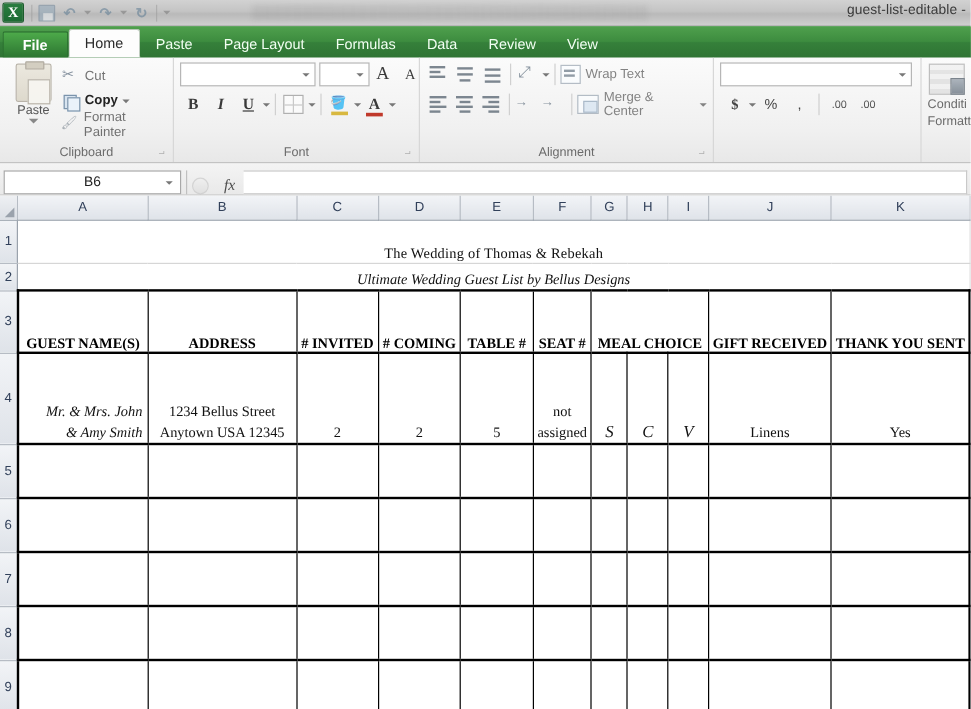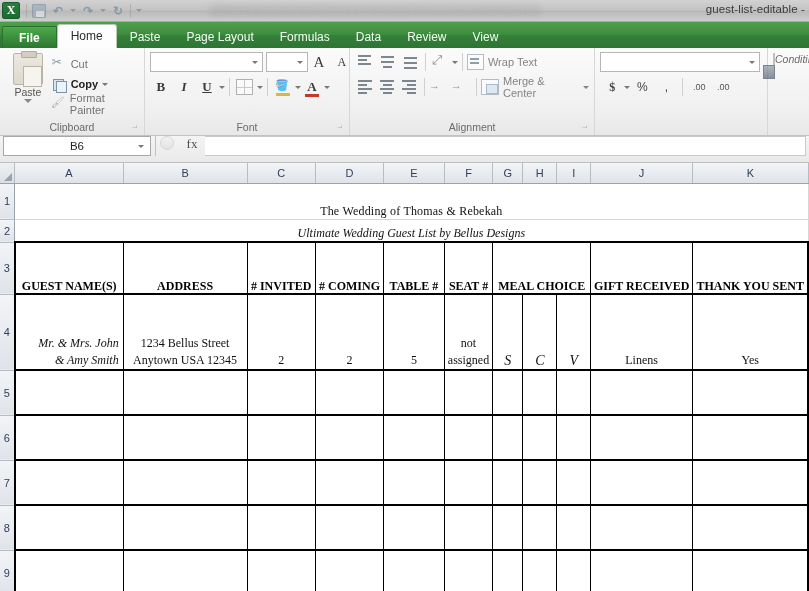--- a/index.html
+++ b/index.html
@@ -168,32 +168,32 @@
     width:30px; height:26px; margin:2px auto 0;
     background:repeating-linear-gradient(to bottom,#efefef 0 4px,#dcdcdc 4px 8px);
     border:1px solid #a8a8a8; position:relative; opacity:.72;
   }
   .cf-ico:after{content:"";position:absolute;right:-1px;bottom:-1px;width:10px;height:12px;background:linear-gradient(to bottom,#8f9aa6,#5d6a77);border:1px solid #4c5864;}
   .cf-txt { font-size:10.5px; color:#6a6a6a; text-align:center; line-height:12px; margin-top:2px; white-space:nowrap; }
 
   
   .formulabar {
     height:27px; background:linear-gradient(to bottom,#f4f4f4,#e9e9e9);
-    display:flex; align-items:flex-start; padding:0 3px; border-bottom:1px solid #bfbfbf;
+    display:flex; align-items:flex-end; padding:0 3px; border-bottom:1px solid #bfbfbf;
   }
   .namebox {
     width:148px; height:20px; background:#fff; border:1px solid #a8a8a8;
     display:flex; align-items:center; justify-content:center; position:relative;
     font-size:11.5px; color:#222;
   }
   .namebox .tri { position:absolute; right:6px; top:8px; }
   .fx-sep { width:1px; height:20px; background:#c0c0c0; margin:0 4px; }
   .fbtns { display:flex; align-items:center; gap:6px; opacity:.45; }
   .fbtn { font-size:12px; color:#666; }
-  .fx { font-family:"Liberation Serif",serif; font-size:13px; color:#333; opacity:.85; }
+  .fx { font-family:"Liberation Serif",serif; font-style:italic; font-size:13px; color:#333; opacity:.85; }
   .fbar-input {
     flex:1; height:20px; background:#fff; border:1px solid #c9c9c9; border-left:none; margin-left:4px;
   }
   .round-btn{width:14px;height:14px;border-radius:50%;background:linear-gradient(to bottom,#f0f0f0,#d6d6d6);border:1px solid #b5b5b5;}
 
   
   .gridwrap { position:relative; width:809px; height:100%; overflow:hidden; background:#fff; }
   table.grid { border-collapse:collapse; table-layout:fixed; }
   .colhdr td, .colhdr th {
     height:20px; background:linear-gradient(to bottom,#f2f4f7,#dfe3e9);
@@ -430,21 +430,21 @@
           <span>.00</span>
         </div>
         <div class="nbtn dec-ic">
           <span>.00</span>
         </div>
       </div>
     </div>
   </div>
 
   <div class="group g-styles">
-    <div class="group-body" style="flex-direction:row;font-style:italic;">
+    <div class="group-body" style="flex-direction:column;">
       <div class="cf-ico"></div>
       <div class="cf-txt">Conditi</div>
       <div class="cf-txt">Formatt</div>
     </div>
     <div class="group-label"></div>
   </div>
 </div>
 
 <div class="formulabar">
   <div class="namebox">

